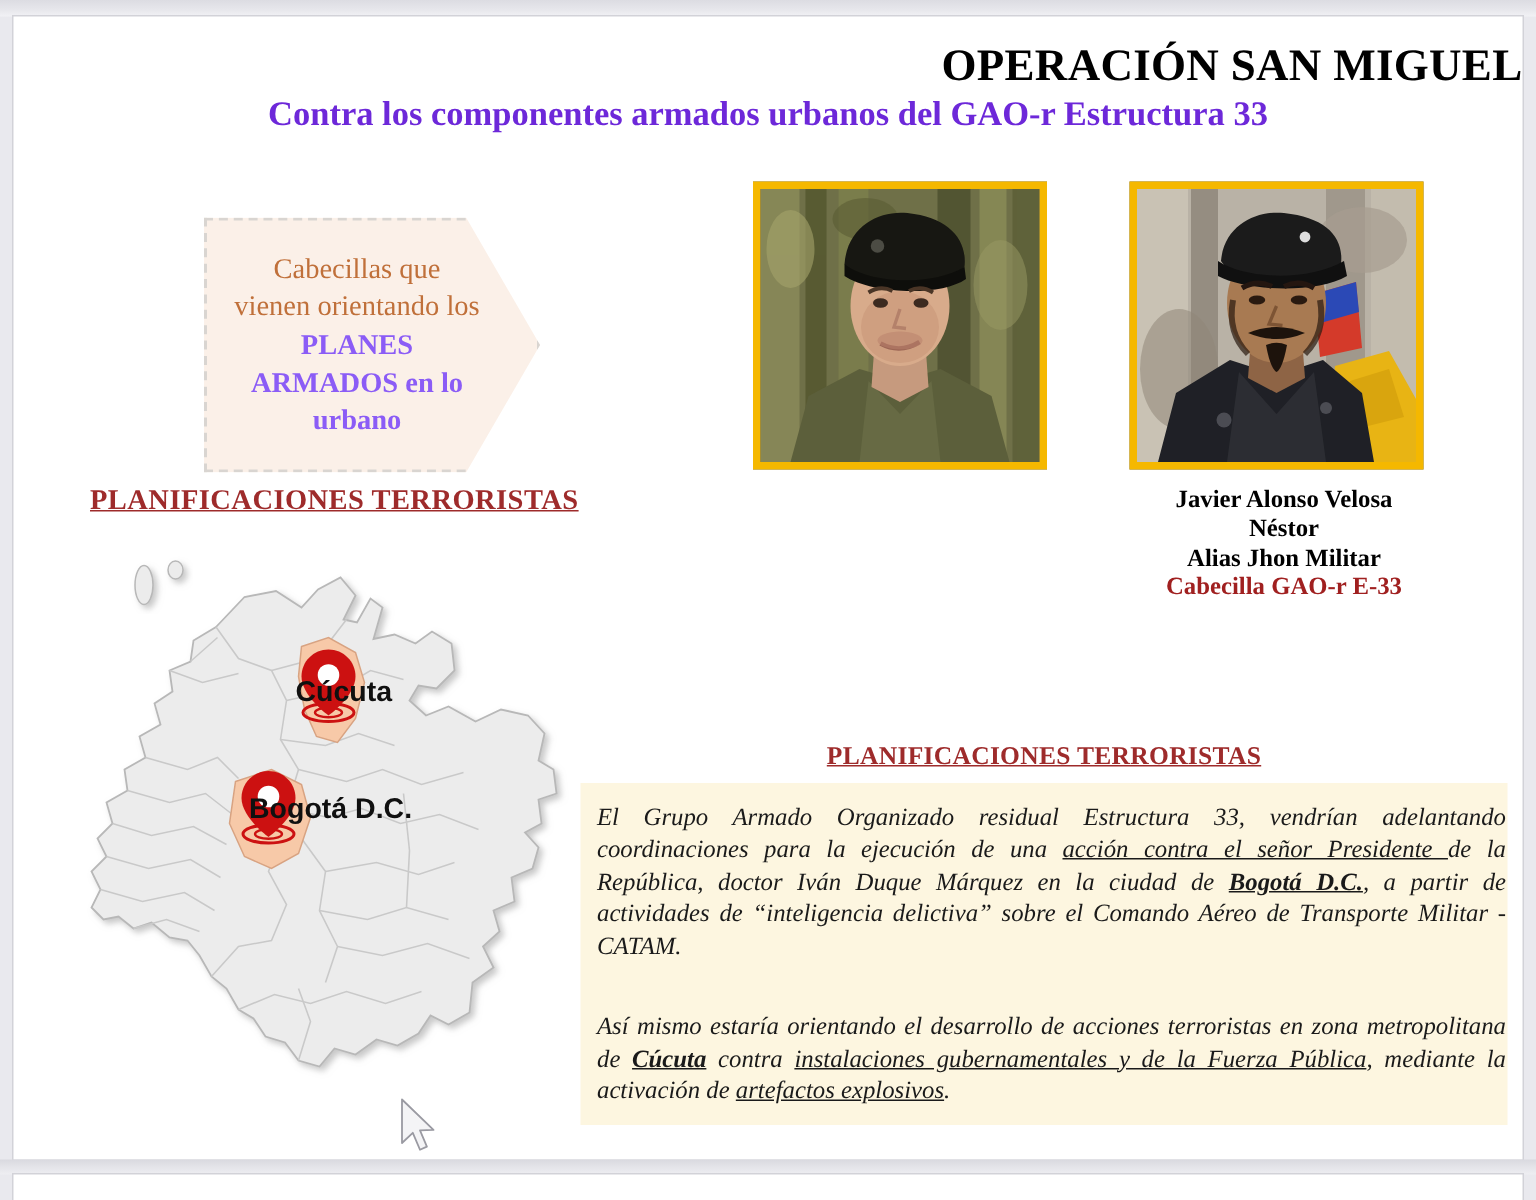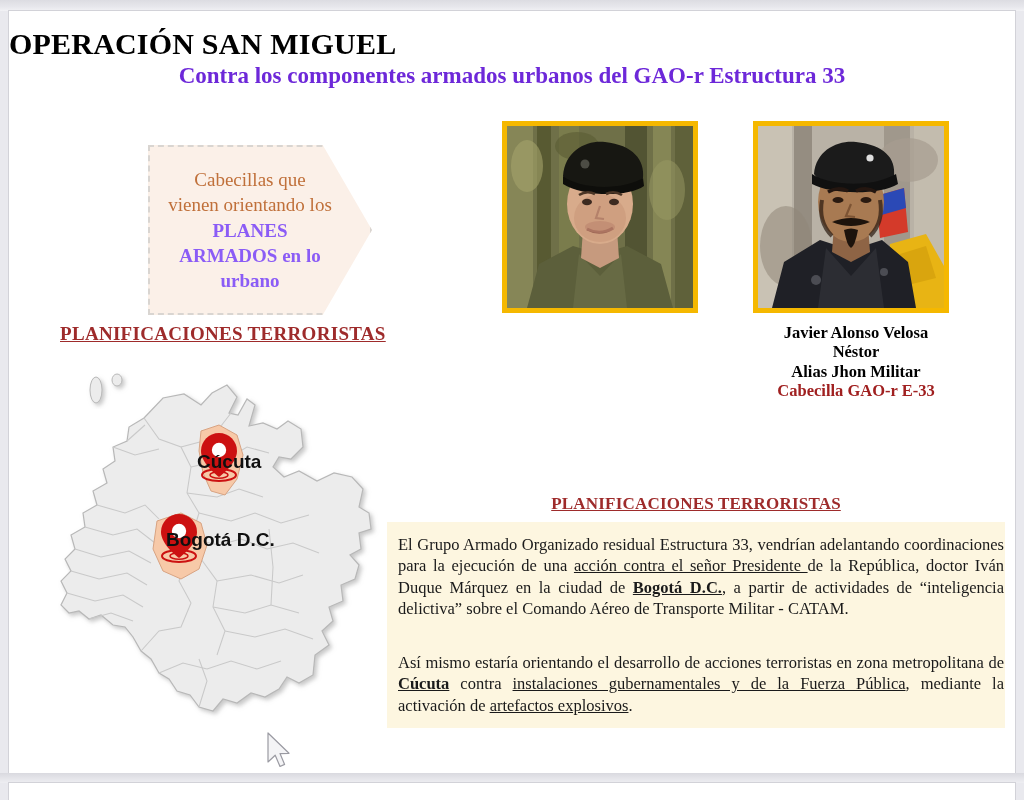--- a/index.html
+++ b/index.html
@@ -50,40 +50,40 @@
     width: 1024px;
     height: 10px;
     background: linear-gradient(to bottom, #d9d9df 0%, #e4e4e9 50%, #eeeef2 100%);
   }
 
   
   .title-main {
     position: absolute;
     left: 0; top: 16px;
     width: 1006px;
-    text-align: left;
+    text-align: right;
     font-size: 30px;
     font-weight: bold;
     color: #000000;
     letter-spacing: 0.2px;
   }
   .title-sub {
     position: absolute;
     left: 0; top: 52px;
     width: 1006px;
     text-align: center;
     font-size: 23px;
     font-weight: bold;
     color: #6d28d9;
   }
 
   
   .callout {
     position: absolute;
-    left: 139px;
+    left: 127px;
     top: 134px;
     width: 224px;
     height: 170px;
   }
   .callout-shape {
     position: absolute;
     inset: 0;
     background: #fbf0e8;
     border: 2px dashed #d9d5d1;
     clip-path: polygon(0% 0%, 78% 0%, 100% 50%, 78% 100%, 0% 100%);
@@ -179,20 +179,21 @@
     top: 511px;
     width: 618px;
     min-height: 192px;
     background: #fdf6e0;
     padding: 12px 1px 12px 11px;
     box-sizing: border-box;
     font-size: 16.5px;
     line-height: 1.30;
     color: #1a1a1a;
     text-align: justify;
+    font-style: italic;
   }
   .textpanel p { margin: 0; }
   .textpanel p + p { margin-top: 32px; }
   .u  { text-decoration: underline; }
   .bu { font-weight: bold; text-decoration: underline; }
 
   
   .cursor {
     position: absolute;
     left: 266px;

